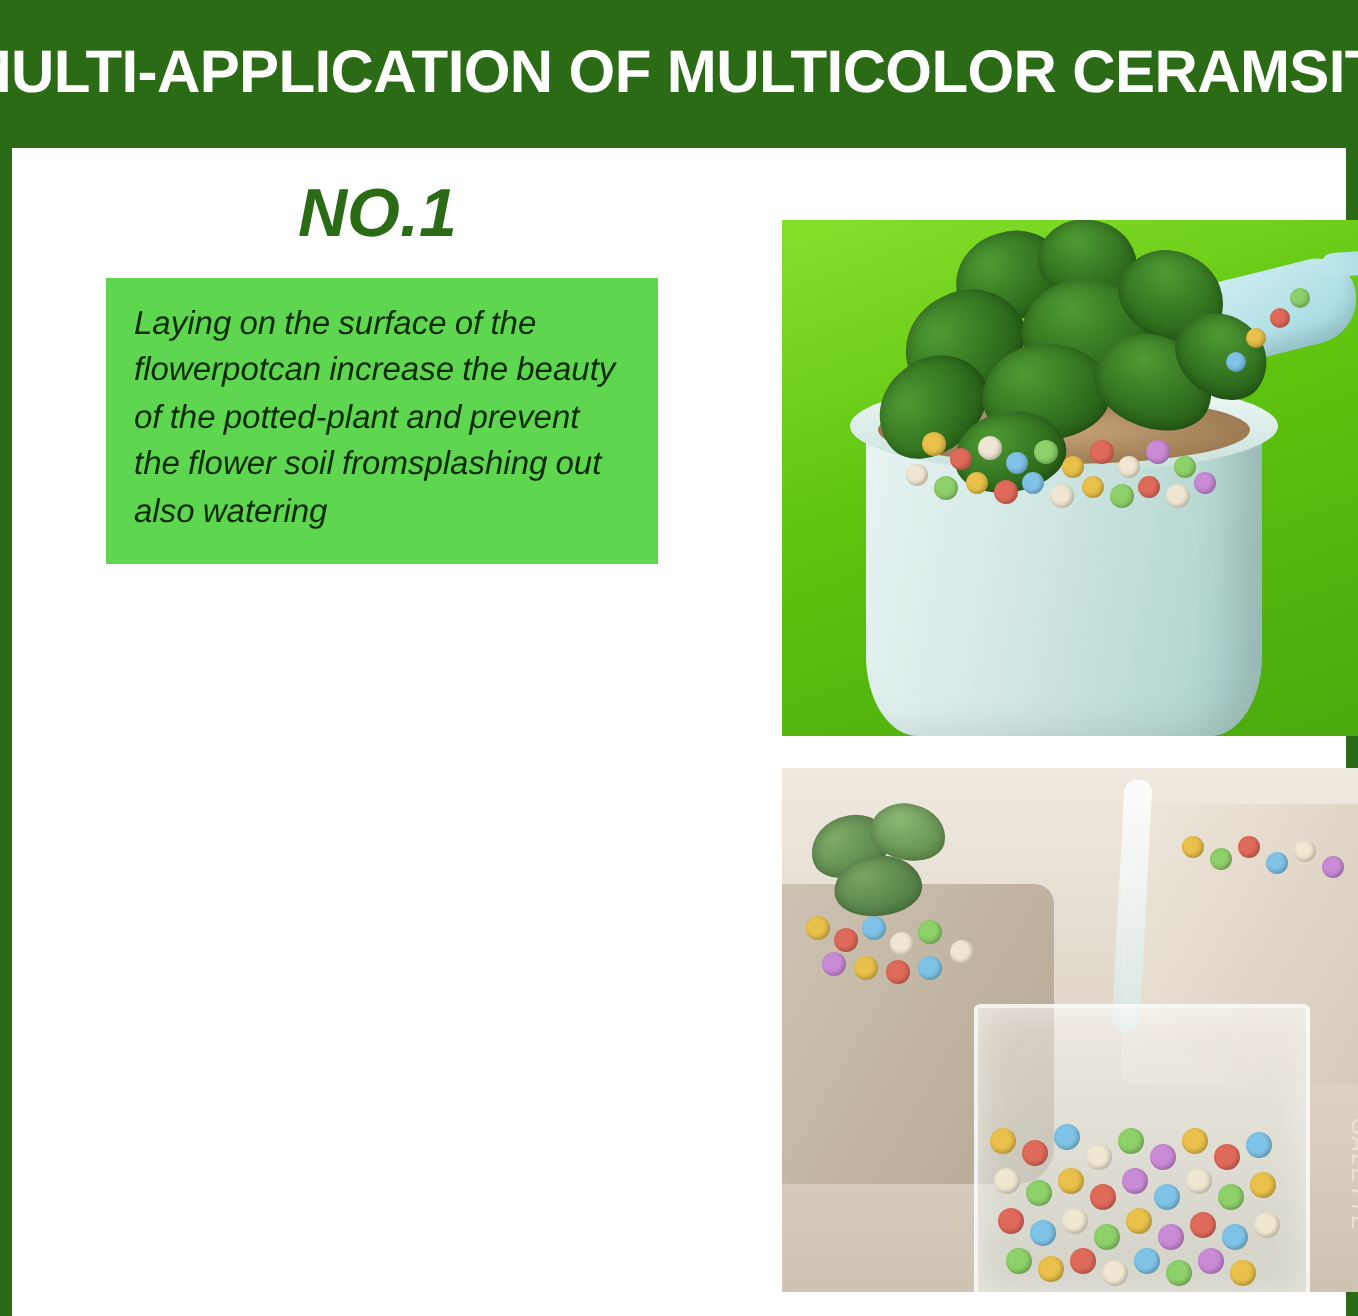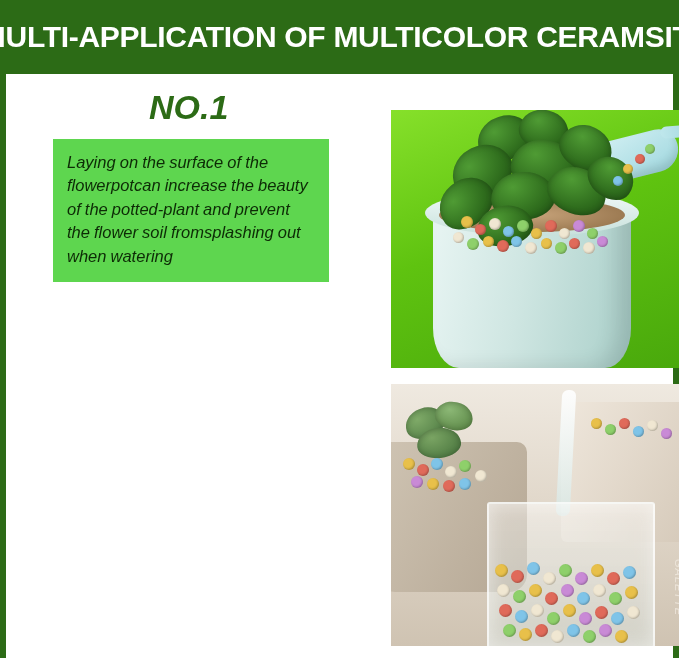--- a/index.html
+++ b/index.html
@@ -218,21 +218,21 @@
 
   <div class="banner">
     <div class="banner-title">MULTI-APPLICATION OF MULTICOLOR CERAMSITE</div>
   </div>
 
   <div class="section" id="section-1">
 
     <div class="text-col">
       <div class="no-label">NO.1</div>
       <div class="green-box">
-        <p>Laying on the surface of the flowerpotcan increase the beauty of the potted-plant and prevent the flower soil fromsplashing out when watering</p>
+        <p>Laying on the surface of the flowerpotcan increase the beauty of the potted-plant and prevent the flower soil fromsplashing out also watering</p>
       </div>
     </div>
 
     <div class="photo" id="photo-1">
       <div class="p1-bg"></div>
 
       <div class="p1-pot"></div>
       <div class="p1-pot-rim"></div>
       <div class="p1-soil"></div>
 

